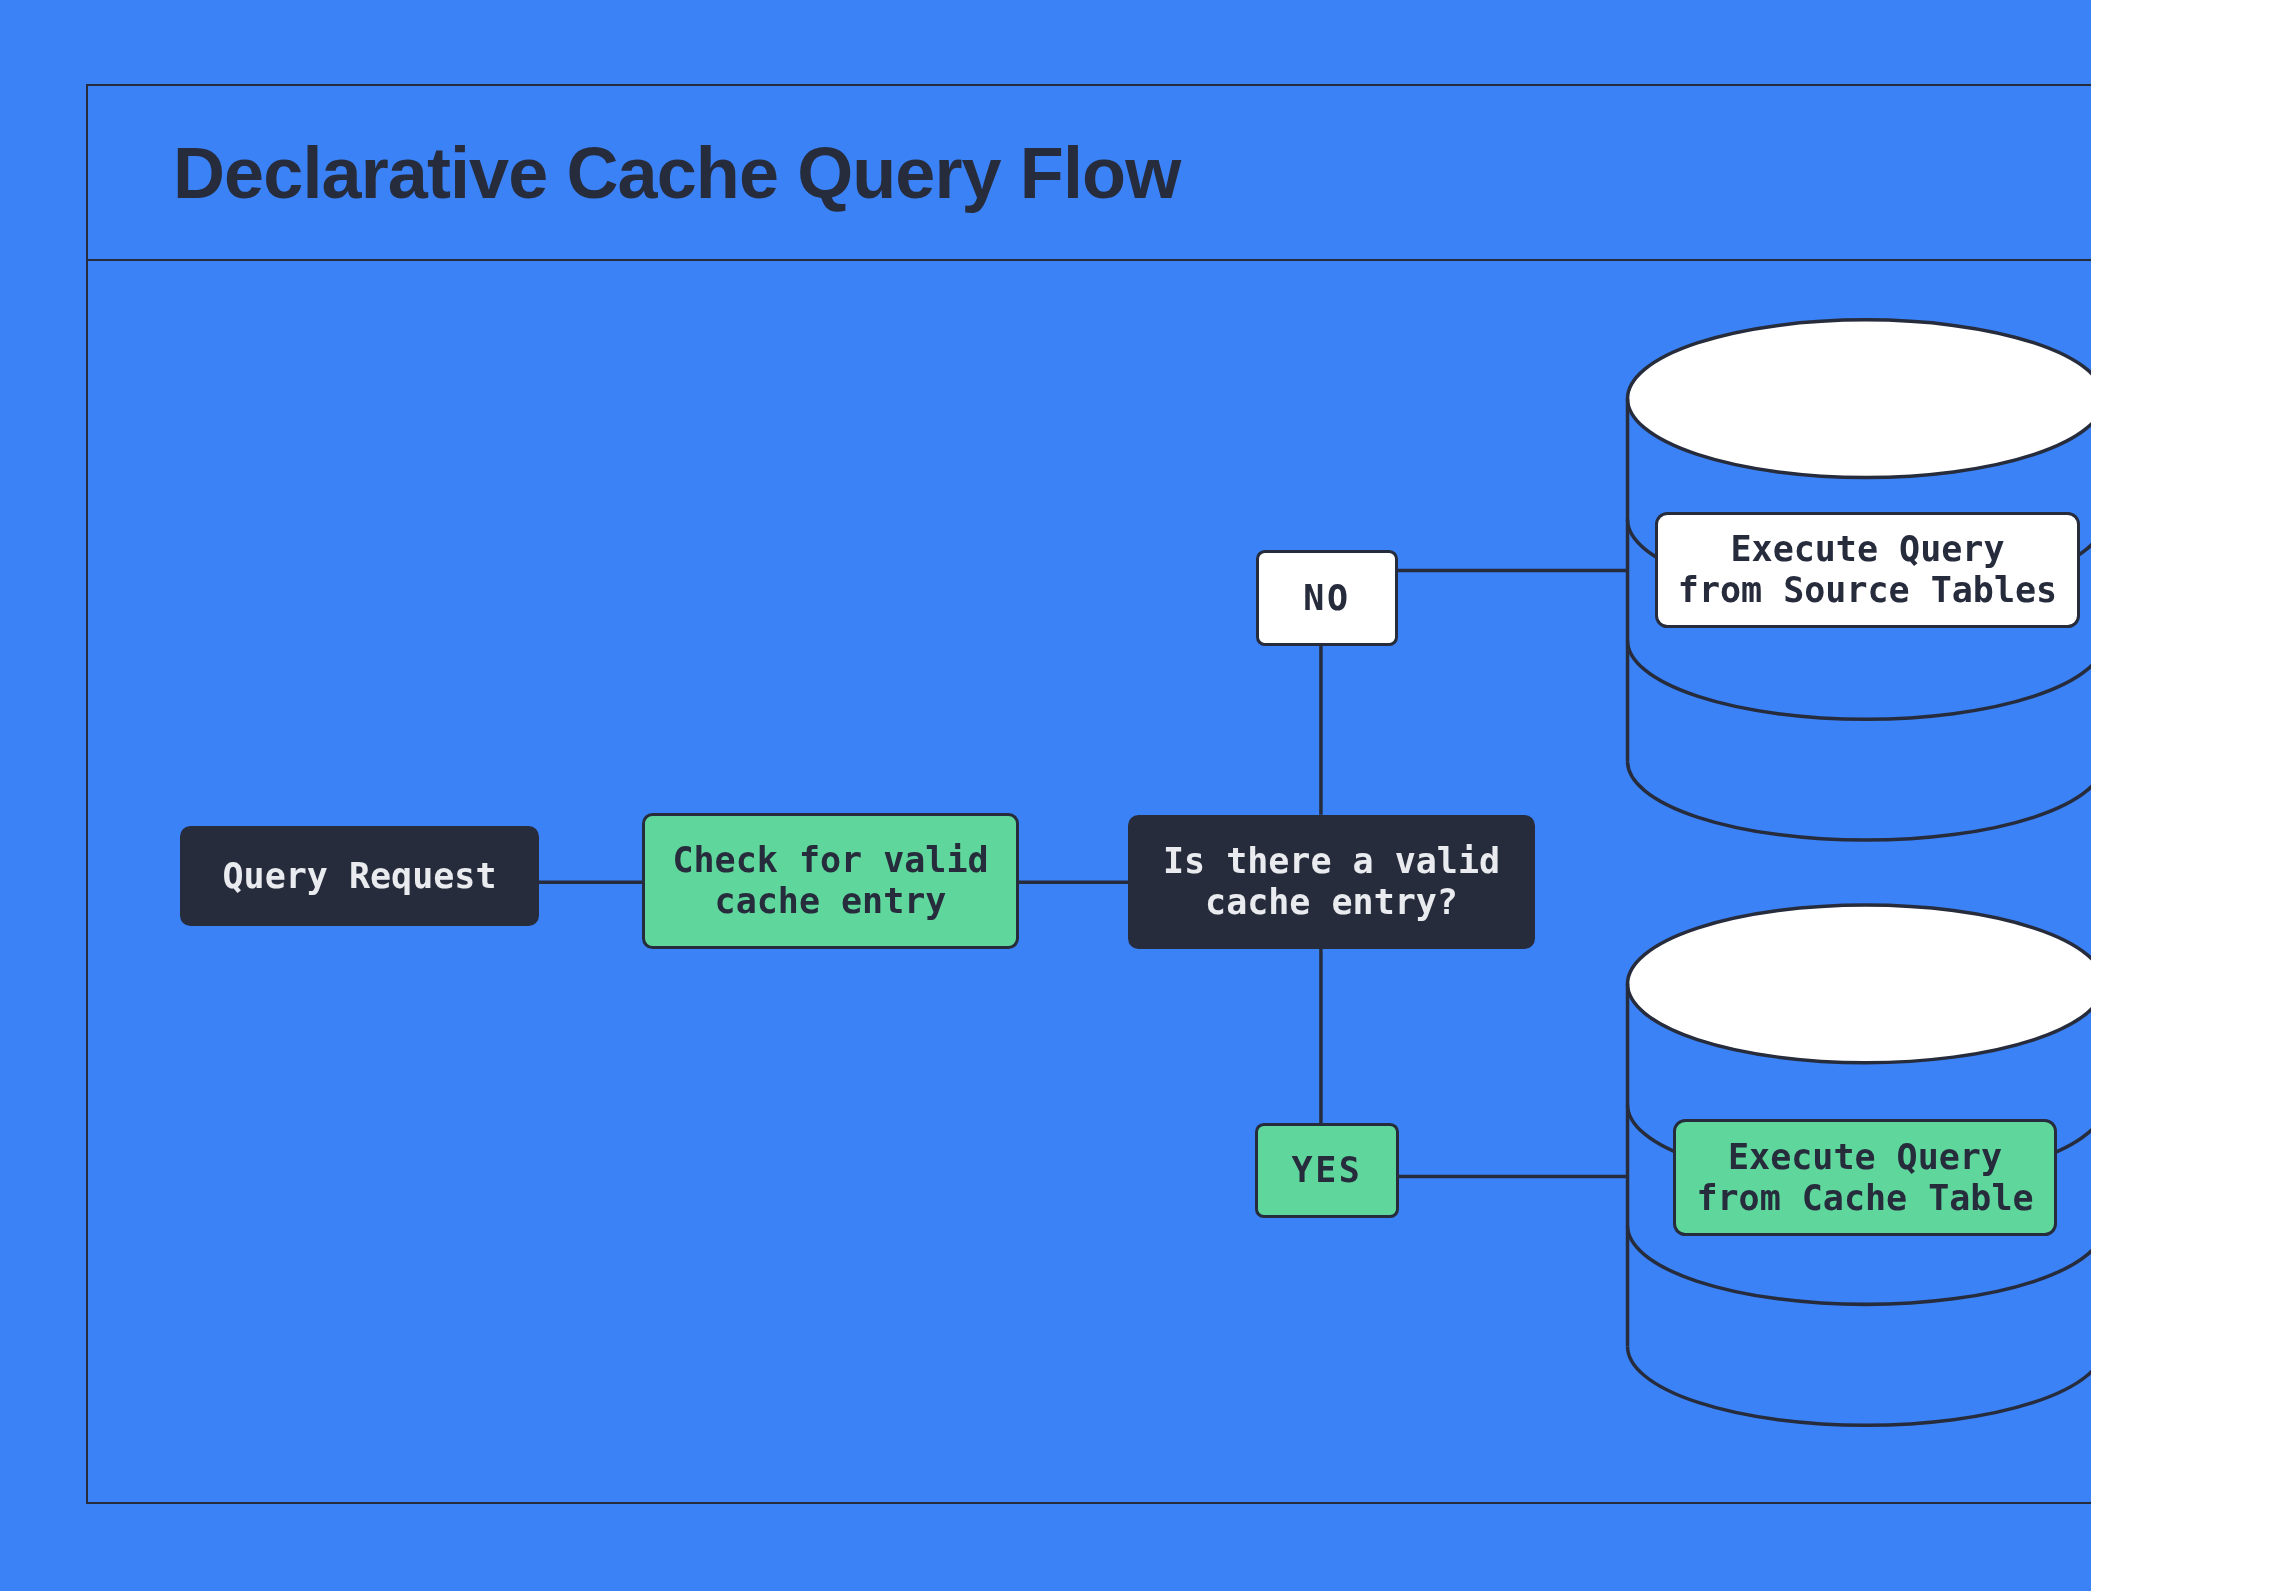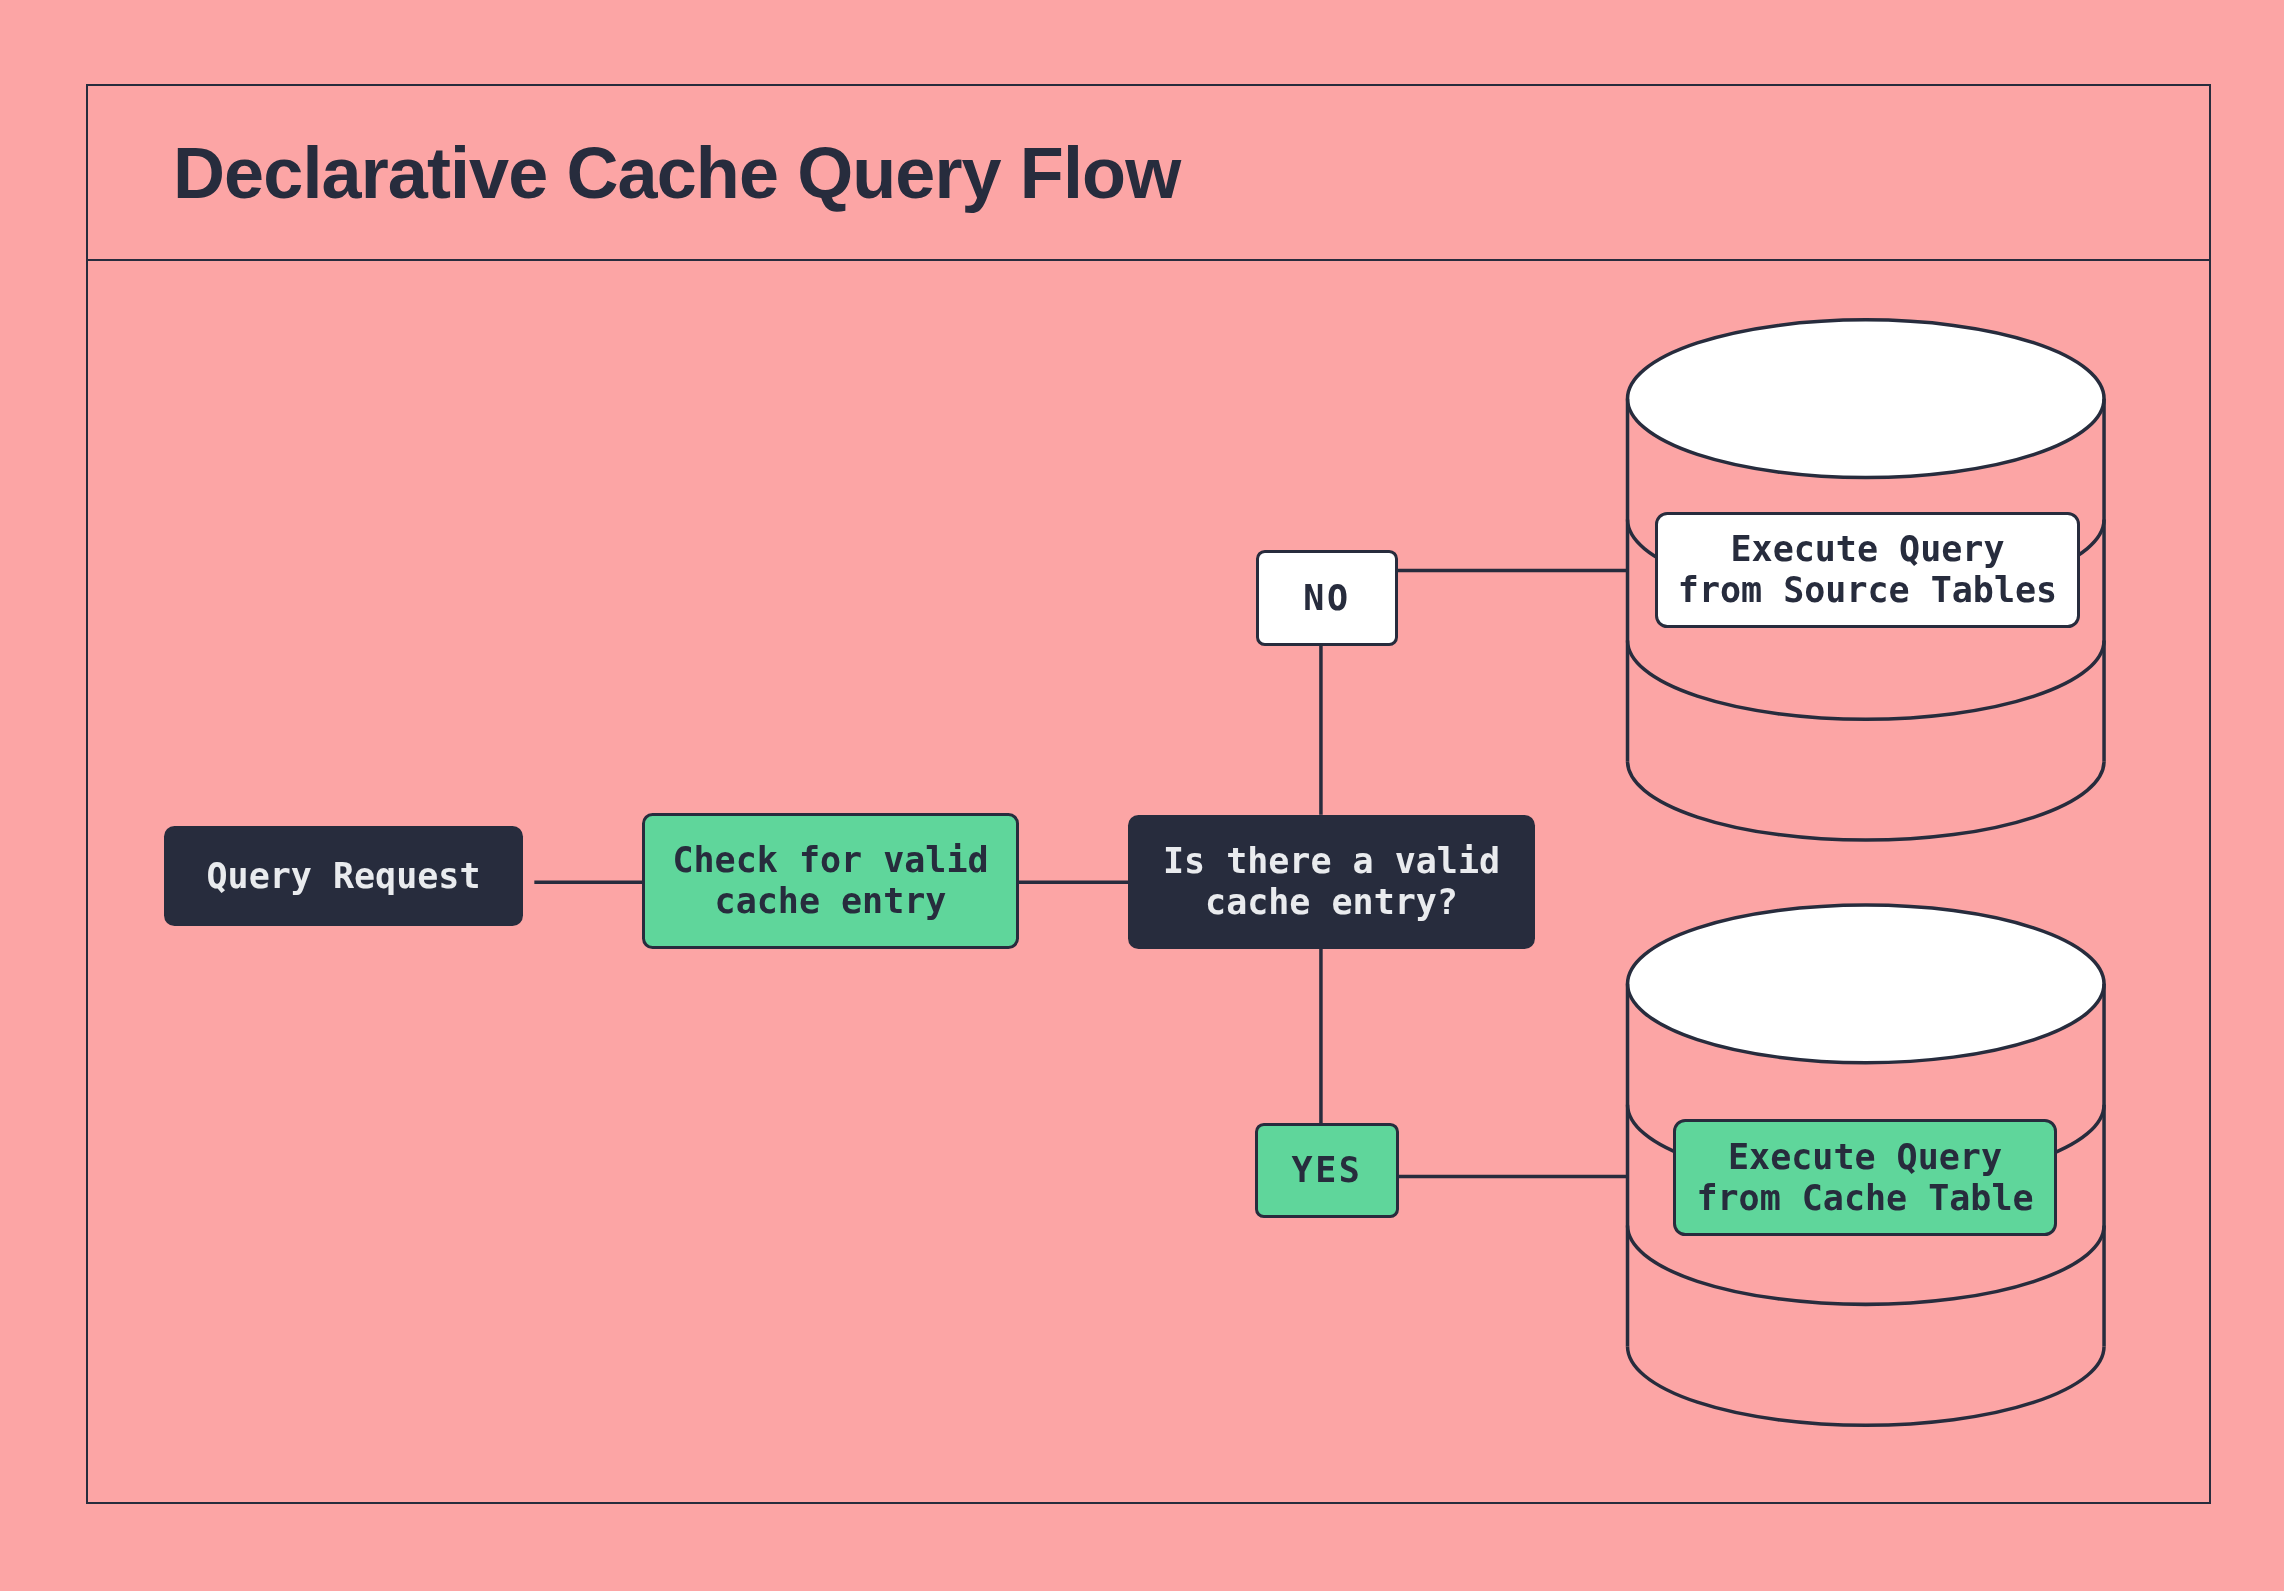--- a/index.html
+++ b/index.html
@@ -1,20 +1,20 @@
 <!DOCTYPE html>
 <html style="font-size:14px"><head>
 <meta charset="utf-8">
 <style>
   html, body { margin: 0; padding: 0; background: #ffffff; }
   .stage {
     position: relative;
-    width: 2284px;
+    width: 2091px;
     height: 1591px;
-    background: #fca5a5;
+    background: #3b82f6;
     overflow: hidden;
     font-family: "DejaVu Sans Mono", monospace;
   }
   .frame {
     position: absolute;
     left: 86px; top: 84px;
     width: 2125px; height: 1420px;
     border: 2.6px solid #272C3D;
     box-sizing: border-box;
     background: transparent;
@@ -55,21 +55,21 @@
     font-size: 35px;
     line-height: 41px;
     border-radius: 10.5px;
     color: #272C3D;
   }
   .node--dark  { background: #272C3D; color: #E9EBEE; }
   .node--green { background: #5FD69B; border: 3.5px solid #272C3D; }
   .node--white { background: #FFFFFF; border: 3.5px solid #272C3D; }
   .node--pill  { letter-spacing: 2.6px; border-radius: 8.8px; }
 
-  .n-query  { left: 164px;  top: 826px;  width: 359px; height: 100px; }
+  .n-query  { left: 180px;  top: 826px;  width: 359px; height: 100px; }
   .n-check  { left: 642px;  top: 813px;  width: 377px; height: 136px; }
   .n-decide { left: 1128px; top: 815px;  width: 407px; height: 134px; }
   .n-no     { left: 1256px; top: 523px;  width: 142px; height: 96px; margin-top: 27px; }
   .n-yes    { left: 1255px; top: 1123px; width: 144px; height: 95px; }
   .n-src    { left: 1655px; top: 512px;  width: 425px; height: 116px; border-radius: 12.3px; }
   .n-cache  { left: 1673px; top: 1119px; width: 384px; height: 117px; border-radius: 12.3px; }
 </style>
 </head>
 <body>
 

